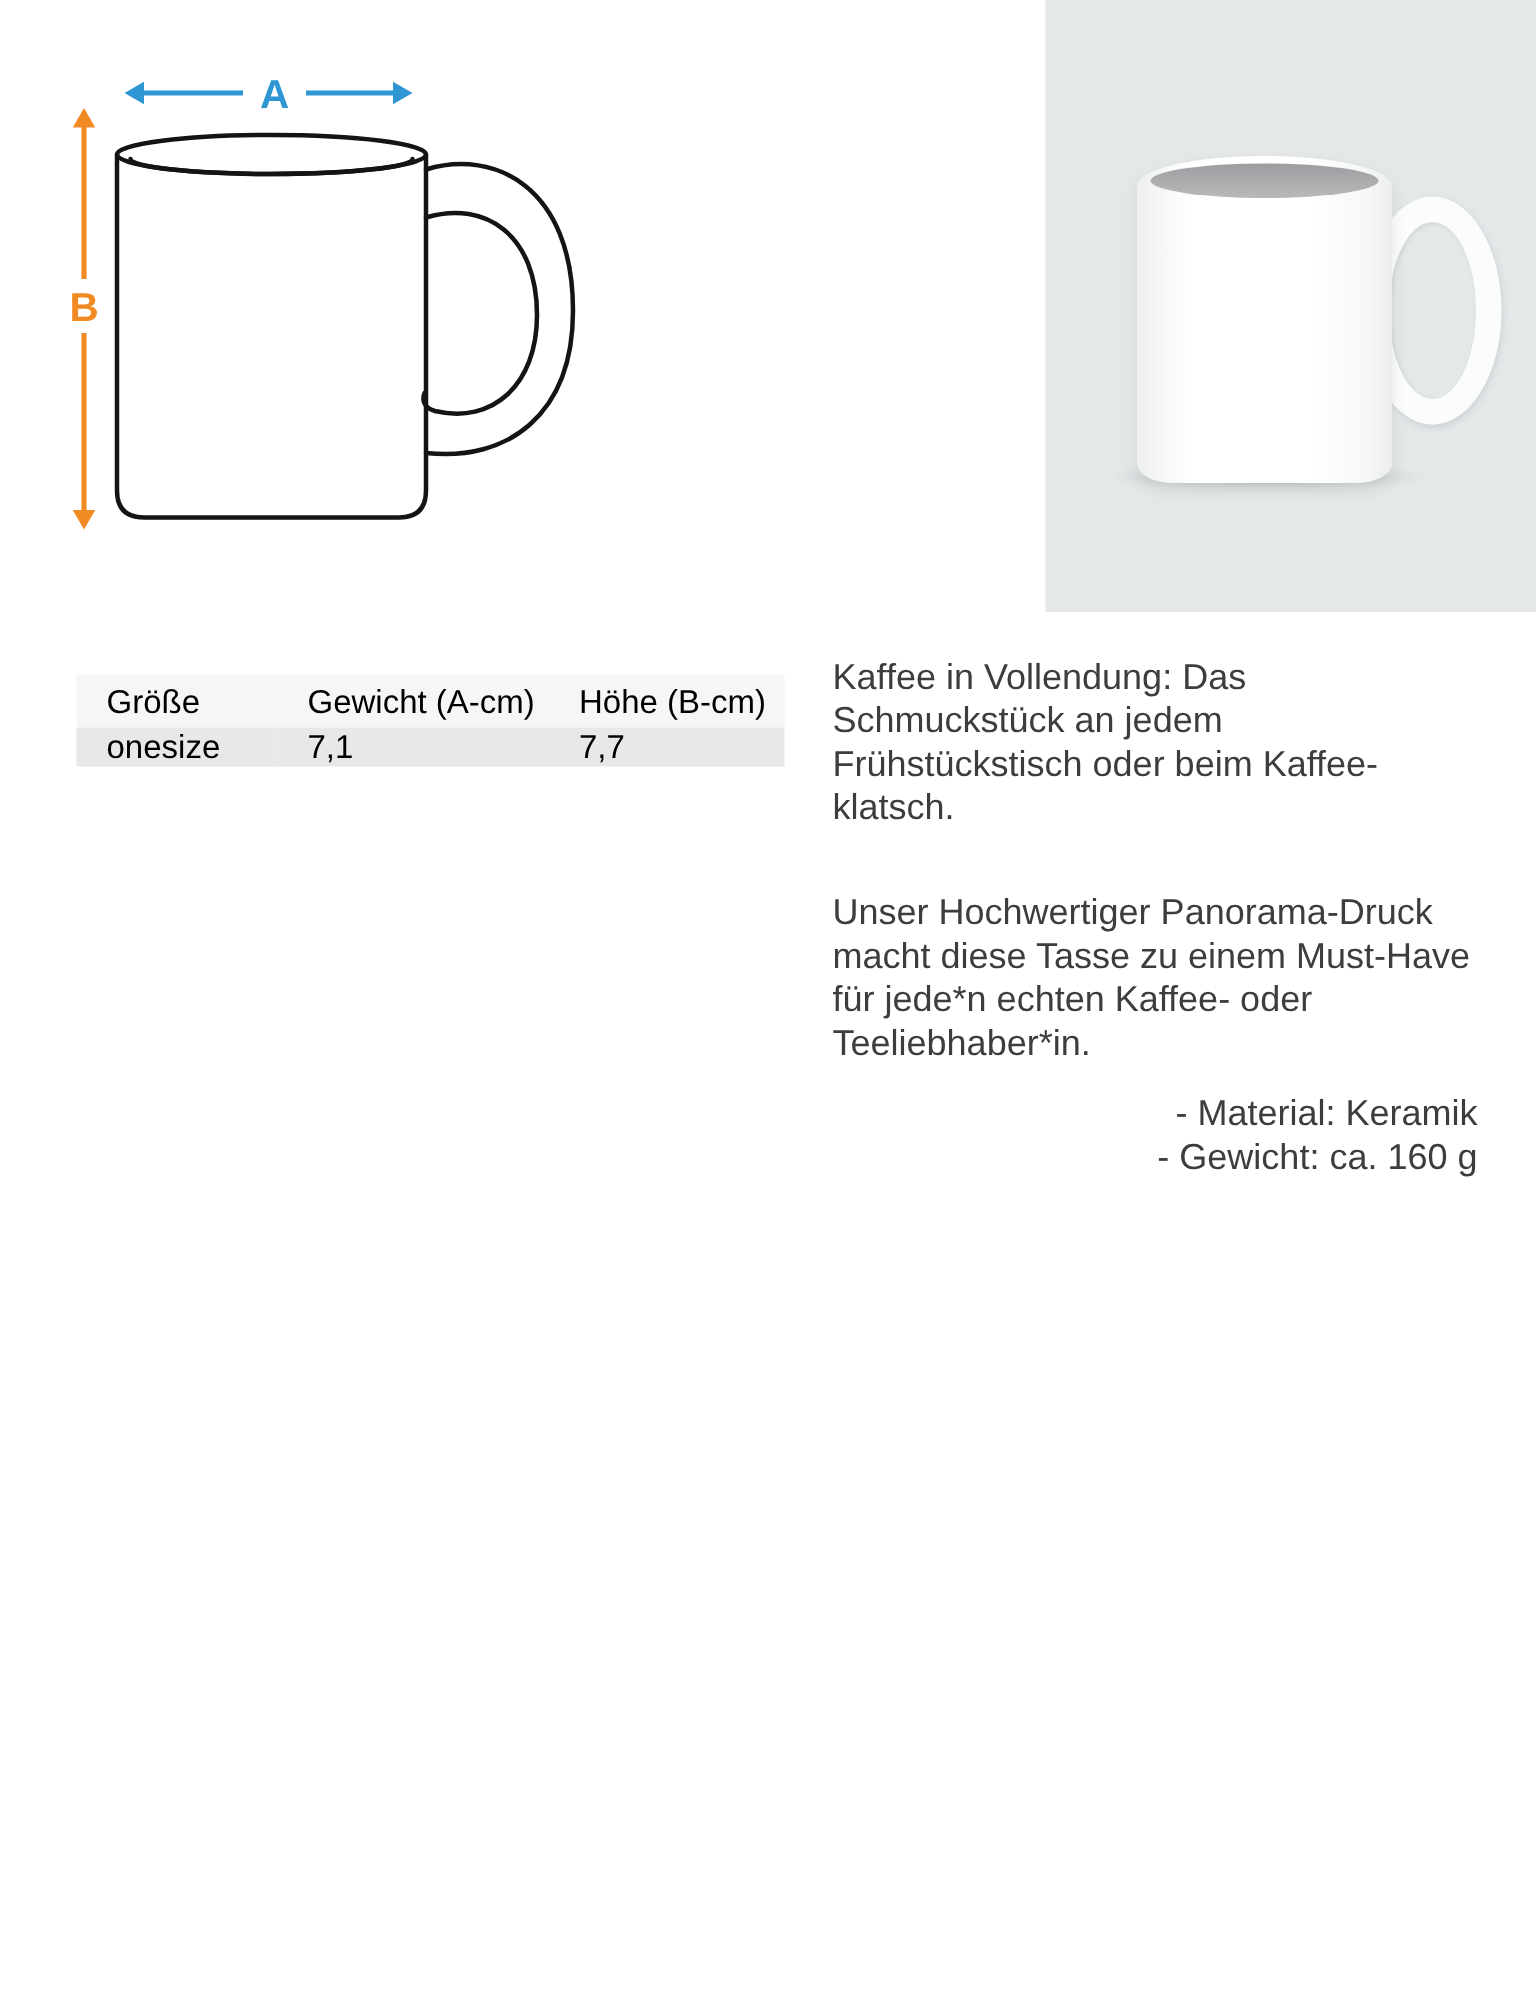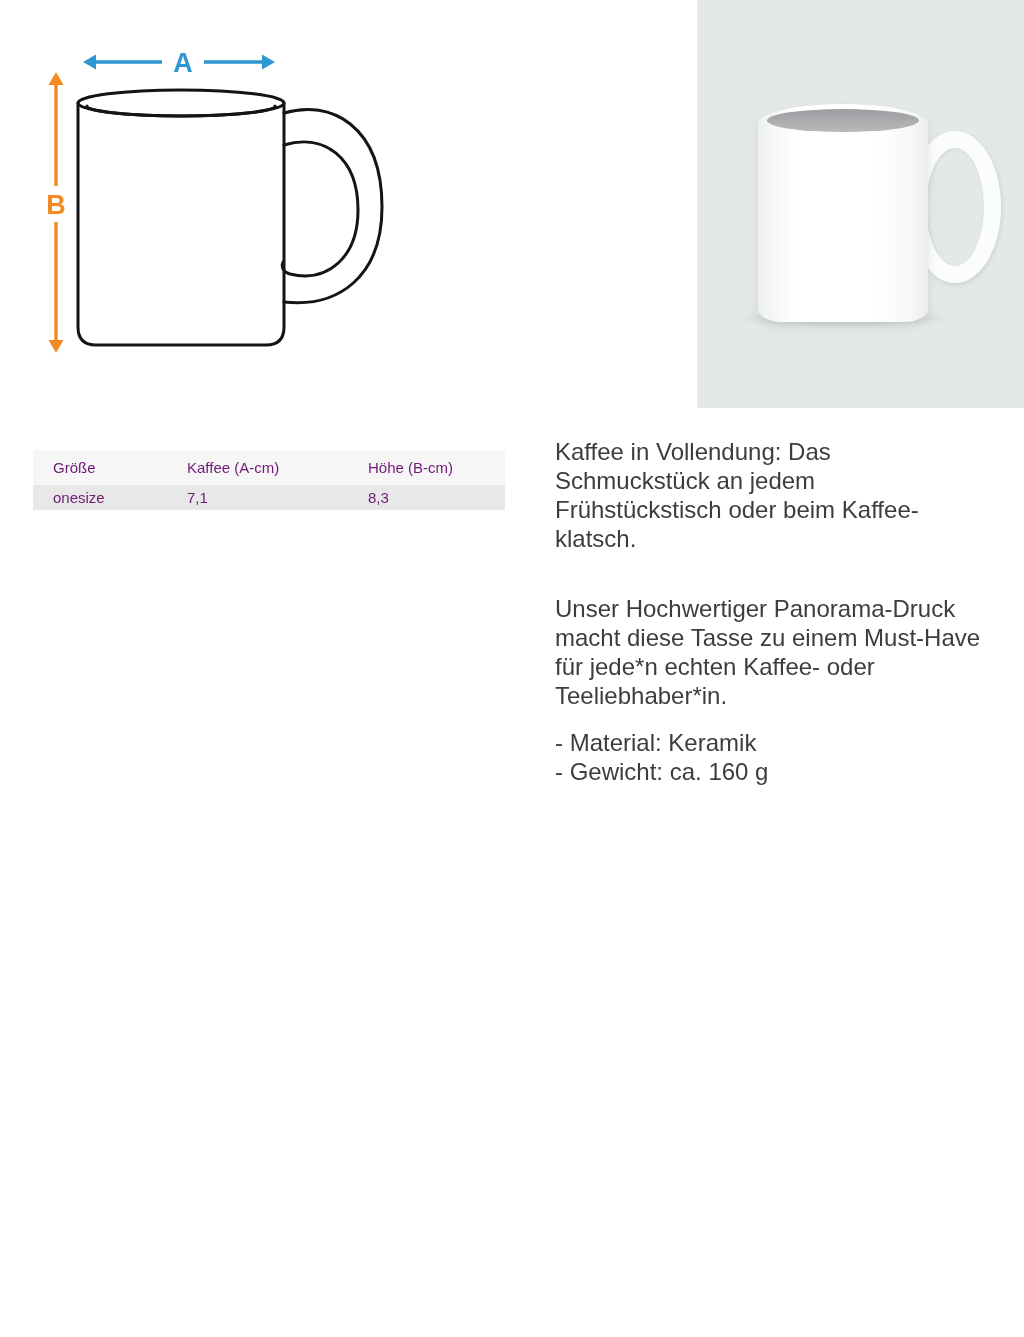--- a/index.html
+++ b/index.html
@@ -78,26 +78,26 @@
     top: 5px;
     width: 152px;
     height: 23px;
     background: linear-gradient(180deg, #9b9da0 0%, #abadaf 55%, #b7b9bb 100%);
     border-radius: 50%;
   }
 
   
   .size-table {
     position: absolute;
-    left: 33px;
+    left: 51px;
     top: 450px;
     width: 472px;
     border-collapse: collapse;
-    font-size: 15px;
-    color: #701a75;
+    font-size: 22px;
+    color: #000000;
     table-layout: fixed;
   }
   .size-table th, .size-table td {
     font-weight: 400;
     text-align: left;
     padding: 0 0 0 20px;
     vertical-align: middle;
   }
   .size-table thead tr { background: #f6f6f6; height: 35px; }
   .size-table tbody tr { background: #e8e8e8; height: 25px; }
@@ -107,21 +107,21 @@
     position: absolute;
     left: 555px;
     top: 437px;
     width: 430px;
     font-size: 24px;
     line-height: 29px;
     color: #3d3d3d;
   }
   .description p { margin: 0 0 29px 0; }
   .description p.pre-specs { margin-bottom: 18px; margin-top: 41px; }
-  .spec-line { line-height: 29px; }
+  .spec-line { line-height: 29px; text-align: right; }
 </style>
 </head>
 <body>
 
 <div class="page">
 
   <div class="diagram">
     <svg viewBox="0 0 350 318">
 
       <g>
@@ -165,29 +165,29 @@
 
   <table class="size-table">
     <colgroup>
       <col style="width:134px">
       <col style="width:181px">
       <col style="width:157px">
     </colgroup>
     <thead>
       <tr>
         <th>Größe</th>
-        <th>Kaffee (A-cm)</th>
+        <th>Gewicht (A-cm)</th>
         <th>Höhe (B-cm)</th>
       </tr>
     </thead>
     <tbody>
       <tr>
         <td>onesize</td>
         <td>7,1</td>
-        <td>8,3</td>
+        <td>7,7</td>
       </tr>
     </tbody>
   </table>
 
   <div class="description">
     <p>Kaffee in Vollendung: Das Schmuckstück an jedem Frühstückstisch oder beim Kaffee-klatsch.</p>
     <p class="pre-specs">Unser Hochwertiger Panorama-Druck macht diese Tasse zu einem Must-Have für jede*n echten Kaffee- oder Teeliebhaber*in.</p>
     <div>
       <div class="spec-line">- Material: Keramik</div>
       <div class="spec-line">- Gewicht: ca. 160 g</div>

